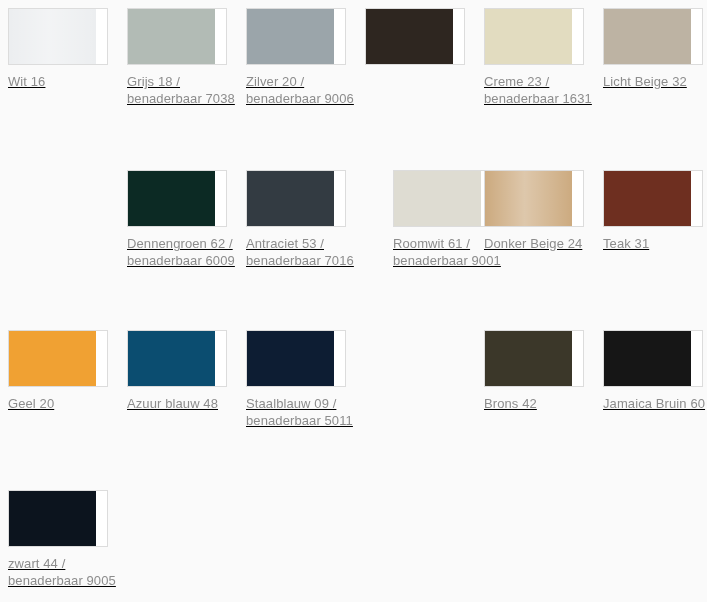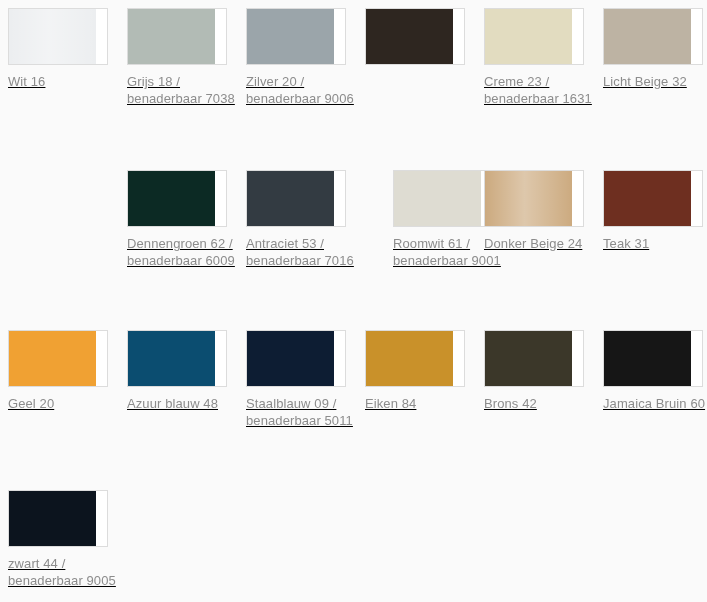--- a/index.html
+++ b/index.html
@@ -218,27 +218,20 @@
       </div>
       <div class="swatch-label">Azuur blauw 48</div>
     </div>
     <div class="swatch-cell" style="left: 246px; top: 330px;">
       <div class="swatch-frame">
         <div class="swatch-color" style="background: rgb(13, 29, 51);"></div>
         <div class="swatch-white-strip"></div>
       </div>
       <div class="swatch-label">Staalblauw 09 / benaderbaar 5011</div>
     </div>
-    <div class="swatch-cell" style="left: 365px; top: 330px;">
-      <div class="swatch-frame">
-        <div class="swatch-color grain-oak" style="background: rgb(201, 145, 42);"></div>
-        <div class="swatch-white-strip"></div>
-      </div>
-      <div class="swatch-label">Eiken 84</div>
-    </div>
     <div class="swatch-cell" style="left: 484px; top: 330px;">
       <div class="swatch-frame">
         <div class="swatch-color" style="background: rgb(59, 55, 41);"></div>
         <div class="swatch-white-strip"></div>
       </div>
       <div class="swatch-label">Brons 42</div>
     </div>
     <div class="swatch-cell" style="left: 603px; top: 330px;">
       <div class="swatch-frame">
         <div class="swatch-color" style="background: rgb(22, 22, 22);"></div>

